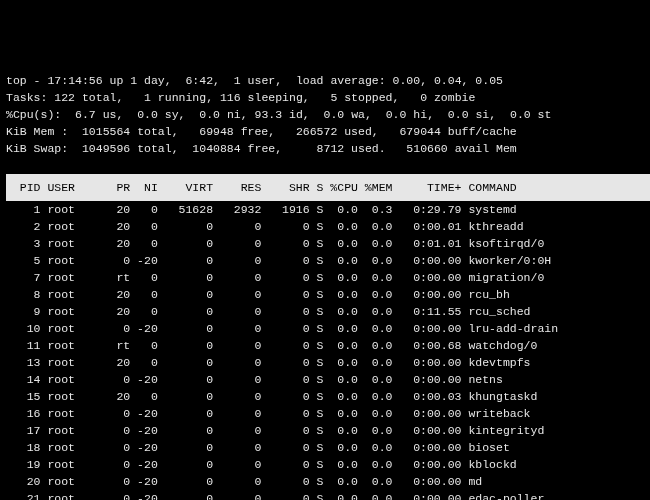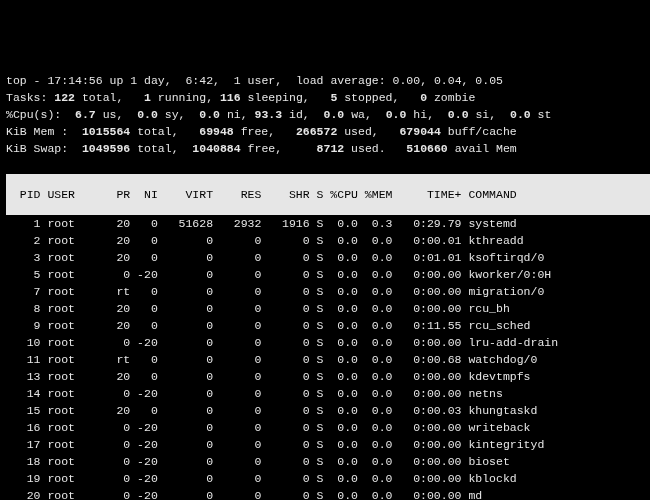--- a/index.html
+++ b/index.html
@@ -12,27 +12,27 @@
   }
   body {
     font-family: "Menlo", "Consolas", "Liberation Mono", monospace;
     font-size: 11.5px;
     line-height: 17px;
     color: #e6e6e6;
     padding: 4px 0 0 6px;
     box-sizing: border-box;
     white-space: pre;
   }
-  .b { font-weight: bold; }
+  .b { font-weight: normal; }
   .hdr {
     background: #e6e6e6;
     color: #000;
     display: block;
     width: 100%;
-    padding: 12px 0;
+    padding: 5px 0;
   }
   .l { display: block; }
 </style>
 </head>
 <body>
 
 
 
 <span class="l"><span>top - </span><span>17:14:56</span><span> up 1 day,  </span><span>6:42</span><span>,  </span><span>1</span><span> user,  load average: </span><span>0.00, 0.04, 0.05</span></span><span class="l"><span>Tasks: </span><span class="b">122</span><span> total,   </span><span class="b">1</span><span> running, </span><span class="b">116</span><span> sleeping,   </span><span class="b">5</span><span> stopped,   </span><span class="b">0</span><span> zombie</span></span><span class="l"><span>%Cpu(s):  </span><span class="b">6.7</span><span> us,  </span><span class="b">0.0</span><span> sy,  </span><span class="b">0.0</span><span> ni, </span><span class="b">93.3</span><span> id,  </span><span class="b">0.0</span><span> wa,  </span><span class="b">0.0</span><span> hi,  </span><span class="b">0.0</span><span> si,  </span><span class="b">0.0</span><span> st</span></span><span class="l"><span>KiB Mem :  </span><span class="b">1015564</span><span> total,   </span><span class="b">69948</span><span> free,   </span><span class="b">266572</span><span> used,   </span><span class="b">679044</span><span> buff/cache</span></span><span class="l"><span>KiB Swap:  </span><span class="b">1049596</span><span> total,  </span><span class="b">1040884</span><span> free,     </span><span class="b">8712</span><span> used.   </span><span class="b">510660</span><span> avail Mem</span></span><span class="l"> </span><span class="hdr">  PID USER      PR  NI    VIRT    RES    SHR S %CPU %MEM     TIME+ COMMAND               </span><div id="proc-list"><span class="l">    1 root      20   0   51628   2932   1916 S  0.0  0.3   0:29.79 systemd</span><span class="l">    2 root      20   0       0      0      0 S  0.0  0.0   0:00.01 kthreadd</span><span class="l">    3 root      20   0       0      0      0 S  0.0  0.0   0:01.01 ksoftirqd/0</span><span class="l">    5 root       0 -20       0      0      0 S  0.0  0.0   0:00.00 kworker/0:0H</span><span class="l">    7 root      rt   0       0      0      0 S  0.0  0.0   0:00.00 migration/0</span><span class="l">    8 root      20   0       0      0      0 S  0.0  0.0   0:00.00 rcu_bh</span><span class="l">    9 root      20   0       0      0      0 S  0.0  0.0   0:11.55 rcu_sched</span><span class="l">   10 root       0 -20       0      0      0 S  0.0  0.0   0:00.00 lru-add-drain</span><span class="l">   11 root      rt   0       0      0      0 S  0.0  0.0   0:00.68 watchdog/0</span><span class="l">   13 root      20   0       0      0      0 S  0.0  0.0   0:00.00 kdevtmpfs</span><span class="l">   14 root       0 -20       0      0      0 S  0.0  0.0   0:00.00 netns</span><span class="l">   15 root      20   0       0      0      0 S  0.0  0.0   0:00.03 khungtaskd</span><span class="l">   16 root       0 -20       0      0      0 S  0.0  0.0   0:00.00 writeback</span><span class="l">   17 root       0 -20       0      0      0 S  0.0  0.0   0:00.00 kintegrityd</span><span class="l">   18 root       0 -20       0      0      0 S  0.0  0.0   0:00.00 bioset</span><span class="l">   19 root       0 -20       0      0      0 S  0.0  0.0   0:00.00 kblockd</span><span class="l">   20 root       0 -20       0      0      0 S  0.0  0.0   0:00.00 md</span><span class="l">   21 root       0 -20       0      0      0 S  0.0  0.0   0:00.00 edac-poller</span><span class="l">   27 root      20   0       0      0      0 S  0.0  0.0   0:01.12 kswapd0</span></div>
 

